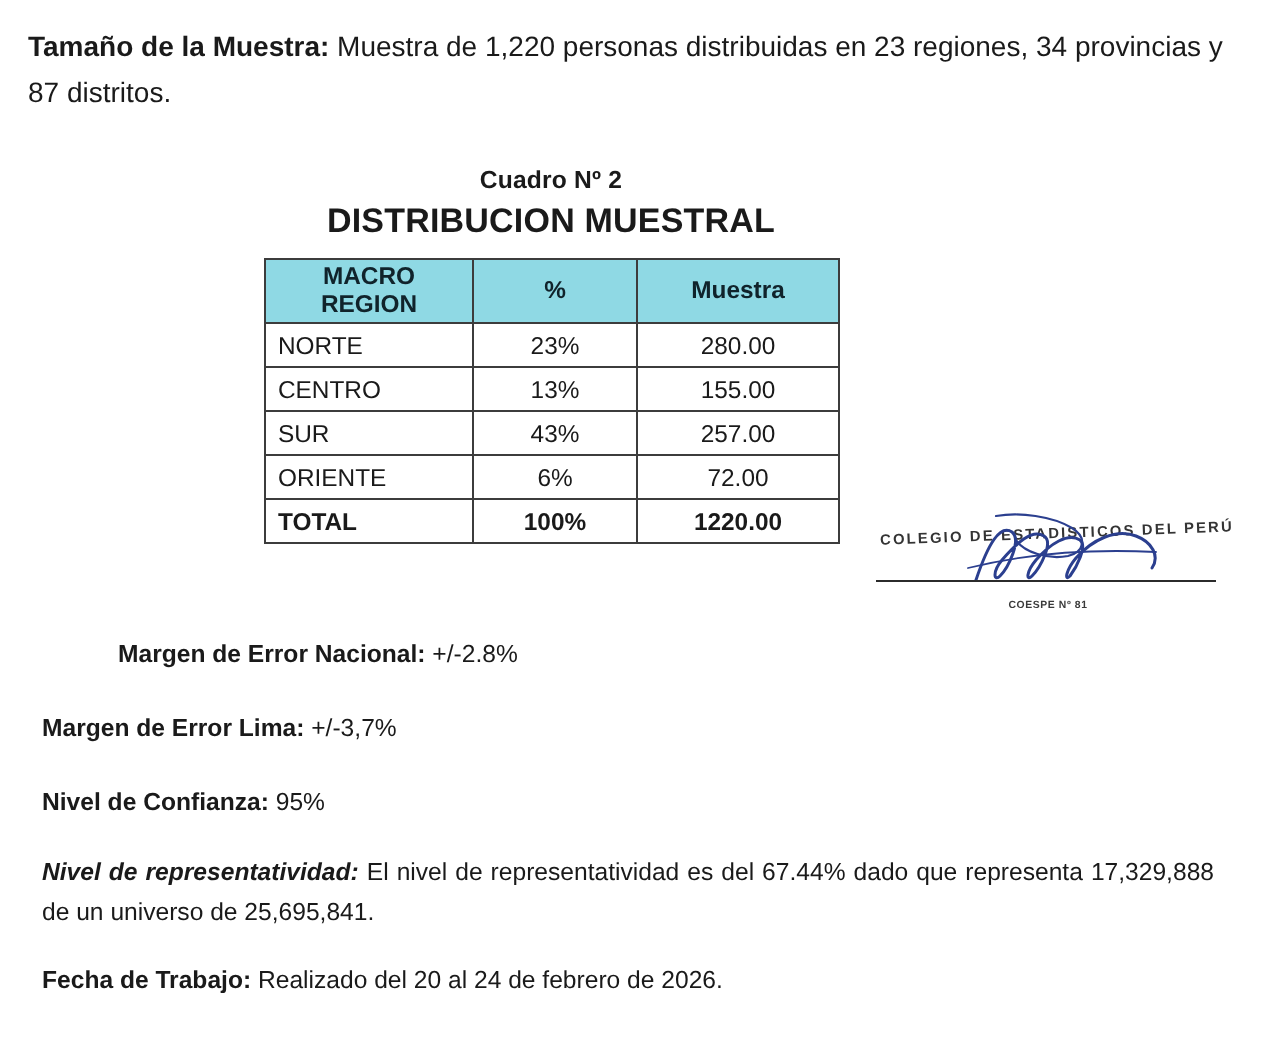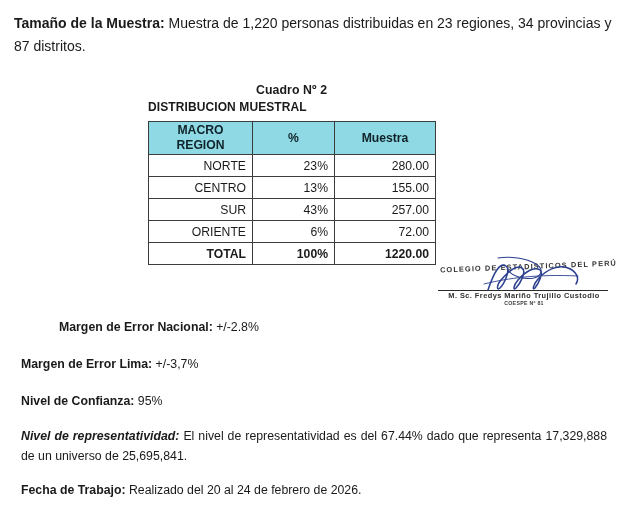--- a/index.html
+++ b/index.html
@@ -24,53 +24,52 @@
     width: 612px;
     font-size: 14px;
     line-height: 1.62;
     text-align: left;
   }
   .intro .lbl { font-weight: bold; }
 
   
   .table-block {
     position: absolute;
-    left: 148px;
+    left: 132px;
     top: 82px;
     width: 287px;
   }
   .cuadro-title {
     text-align: center;
     font-weight: bold;
     font-size: 12.3px;
     line-height: 1.42;
     letter-spacing: 0.1px;
   }
   .cuadro-sub {
-    text-align: left;
-    font-weight: bold;
-    font-size: 12px;
+    text-align: center;
+    font-weight: bold;
+    font-size: 17px;
     line-height: 1.42;
     letter-spacing: 0.1px;
     margin-bottom: 5px;
   }
 
   table.dist {
     border-collapse: collapse;
     width: 287px;
     table-layout: fixed;
     font-size: 12.2px;
   }
   table.dist th,
   table.dist td {
     border: 1px solid #3c3c3c;
     padding: 2px 6px;
     height: 17px;
     vertical-align: middle;
-    text-align: right;
   }
   table.dist thead th {
     background: #8fd9e4;
     font-weight: bold;
     text-align: center;
     color: #10232b;
     height: 15px;
     padding-top: 1px;
     padding-bottom: 1px;
   }
@@ -227,21 +226,20 @@
 </div>
 
 <div class="stamp">
   <div class="arc-text">COLEGIO DE ESTADISTICOS DEL PERÚ</div>
   <svg class="ink" viewBox="0 0 110 44">
     <path d="M8 36 C14 18, 20 8, 26 12 C31 16, 24 30, 20 34 C17 37, 16 32, 21 26 C28 18, 36 10, 42 14 C47 17, 40 30, 36 34 C33 37, 33 32, 38 26 C45 18, 54 12, 60 16 C64 19, 58 30, 55 34 C52 37, 53 31, 58 25 C66 16, 78 10, 88 14 C96 17, 100 24, 96 30" fill="none" stroke="#2b3f8f" stroke-width="1.5" stroke-linecap="round"></path>
     <path d="M18 4 C30 2, 46 4, 56 10 C64 15, 62 22, 54 24 C44 26, 32 22, 28 16" fill="none" stroke="#2b3f8f" stroke-width="1.1" stroke-linecap="round"></path>
     <path d="M4 30 C28 24, 58 20, 98 22" fill="none" stroke="#2b3f8f" stroke-width="0.9" stroke-linecap="round"></path>
   </svg>
   <div class="sig-line"></div>
-  <div class="sig-name">M. Sc. Fredys Mariño Trujillo Custodio</div>
   <div class="sig-code">COESPE Nº 81</div>
 </div>
 
 <div class="fact f1">
   <span class="lbl">Margen de Error Nacional:</span><span> +/-2.8%</span>
 </div>
 
 <div class="fact f2">
   <span class="lbl">Margen de Error Lima:</span><span>  +/-3,7%</span>
 </div>

